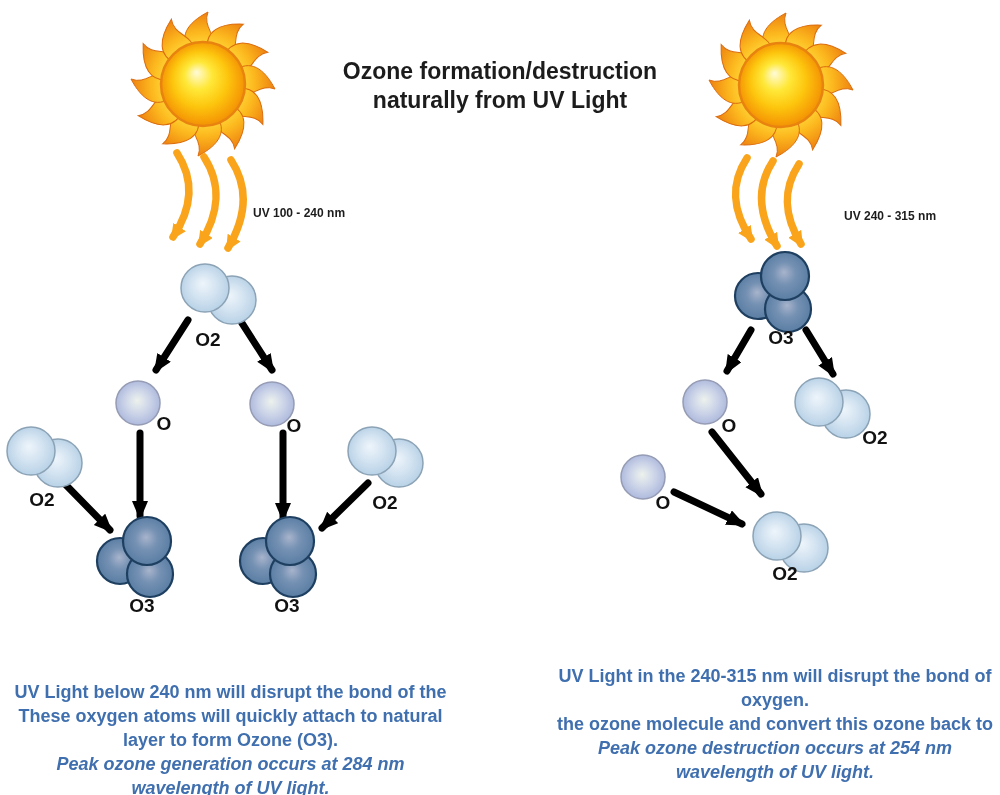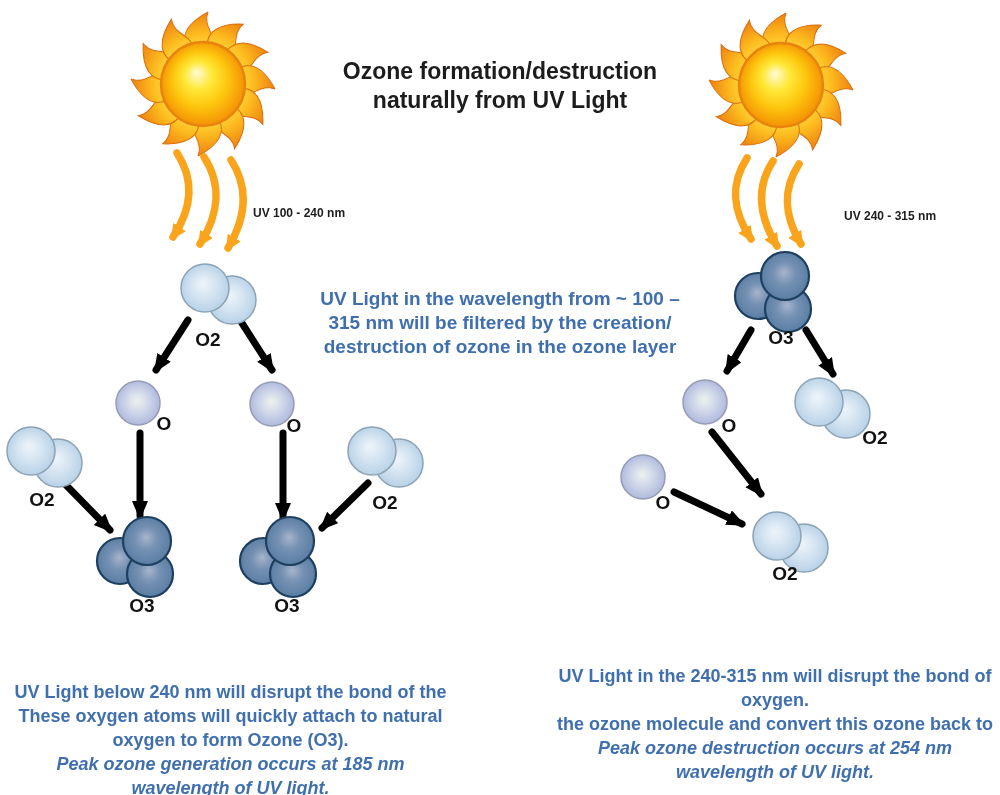--- a/index.html
+++ b/index.html
@@ -220,31 +220,26 @@
   </svg>
 
   <div class="txt title">
     <div>Ozone formation/destruction</div>
     <div>naturally from UV Light</div>
   </div>
 
   <div class="uv-label uv-left">UV 100 - 240 nm</div>
   <div class="uv-label uv-right">UV 240 - 315 nm</div>
 
-  <div class="txt middle-note">
-    <div>UV Light in the wavelength from ~ 100 –</div>
-    <div>315 nm will be filtered by the creation/</div>
-    <div>destruction of ozone in the ozone layer</div>
-  </div>
 
   <div class="txt caption caption-left">
     <div>UV Light below 240 nm will disrupt the bond of the</div>
     <div>These oxygen atoms will quickly attach to natural</div>
-    <div>oxygen to form Ozone (O3).</div>
-    <div class="italic">Peak ozone generation occurs at 185 nm</div>
+    <div>layer to form Ozone (O3).</div>
+    <div class="italic">Peak ozone generation occurs at 284 nm</div>
     <div class="italic">wavelength of UV light.</div>
   </div>
 
   <div class="txt caption caption-right">
     <div>UV Light in the 240-315 nm will disrupt the bond of</div>
     <div>oxygen.</div>
     <div>the ozone molecule and convert this ozone back to</div>
     <div class="italic">Peak ozone destruction occurs at 254 nm</div>
     <div class="italic">wavelength of UV light.</div>
   </div>

